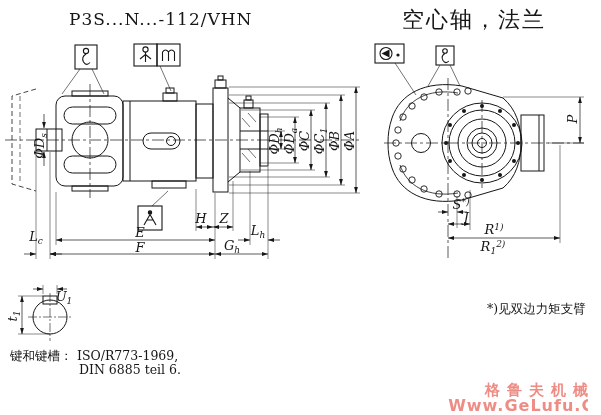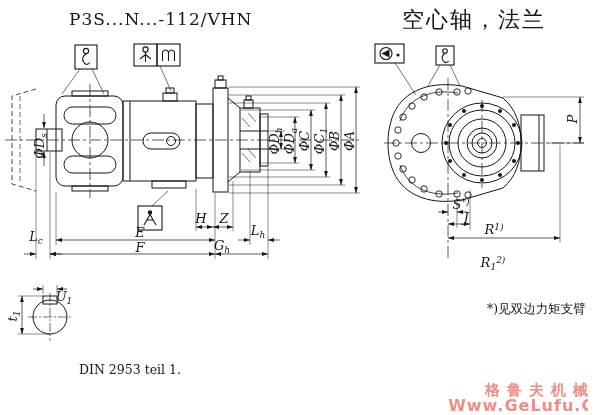--- a/index.html
+++ b/index.html
@@ -246,31 +246,33 @@
   <span class="lbl rot" style="left:291px;top:141px"><span>ΦD</span><sub>a</sub></span>
   <span class="lbl rot" style="left:306px;top:141px"><span>ΦC</span><sub></sub></span>
   <span class="lbl rot" style="left:321px;top:141px"><span>ΦC</span><sub>1</sub></span>
   <span class="lbl rot" style="left:336px;top:141px"><span>ΦB</span><sub></sub></span>
   <span class="lbl rot" style="left:351px;top:141px"><span>ΦA</span><sub></sub></span>
   <span class="lbl" style="left:201px;top:218px">H</span>
   <span class="lbl" style="left:224px;top:218px">Z</span>
   <span class="lbl" style="left:140px;top:232px">E</span>
   <span class="lbl" style="left:140px;top:247px">F</span>
   <span class="lbl" style="left:36px;top:238px"><span>L</span><sub>c</sub></span>
-  <span class="lbl" style="left:222px;top:247px"><span>G</span><sub>h</sub></span>
+  <span class="lbl" style="left:232px;top:247px"><span>G</span><sub>h</sub></span>
   <span class="lbl" style="left:258px;top:232px"><span>L</span><sub>h</sub></span>
 
   <span class="lbl rot" style="left:572px;top:119px">P</span>
   <span class="lbl" style="left:461px;top:204px"><span>S</span><sup>*)</sup></span>
   <span class="lbl" style="left:466px;top:217px">J</span>
   <span class="lbl" style="left:494px;top:229px"><span>R</span><sup>1)</sup></span>
-  <span class="lbl" style="left:493px;top:264px"><span>R</span><sub>1</sub><sup>2)</sup></span>
+  <span class="lbl" style="left:493px;top:248px"><span>R</span><sub>1</sub><sup>2)</sup></span>
 
   <span class="lbl" style="left:64px;top:298px"><span>U</span><sub>1</sub></span>
   <span class="lbl rot" style="left:14px;top:316px"><span>t</span><sub>1</sub></span>
 
-  <span class="note" style="left:79px;top:362px">DIN 2953 teil 1.</span>
+  <span class="note" style="left:10px;top:348px">键和键槽：</span>
+  <span class="note" style="left:77px;top:348px">ISO/R773-1969,</span>
+  <span class="note" style="left:79px;top:362px">DIN 6885 teil 6.</span>
   <span class="note" style="left:487px;top:301px">*)见双边力矩支臂</span>
 
   <div class="wm wm1" style="left:540px;top:390px">格鲁夫机械</div>
   <div class="wm wm2" style="left:536px;top:405px">Www.GeLufu.Com</div>
 
 </div>
 
 </body></html>

